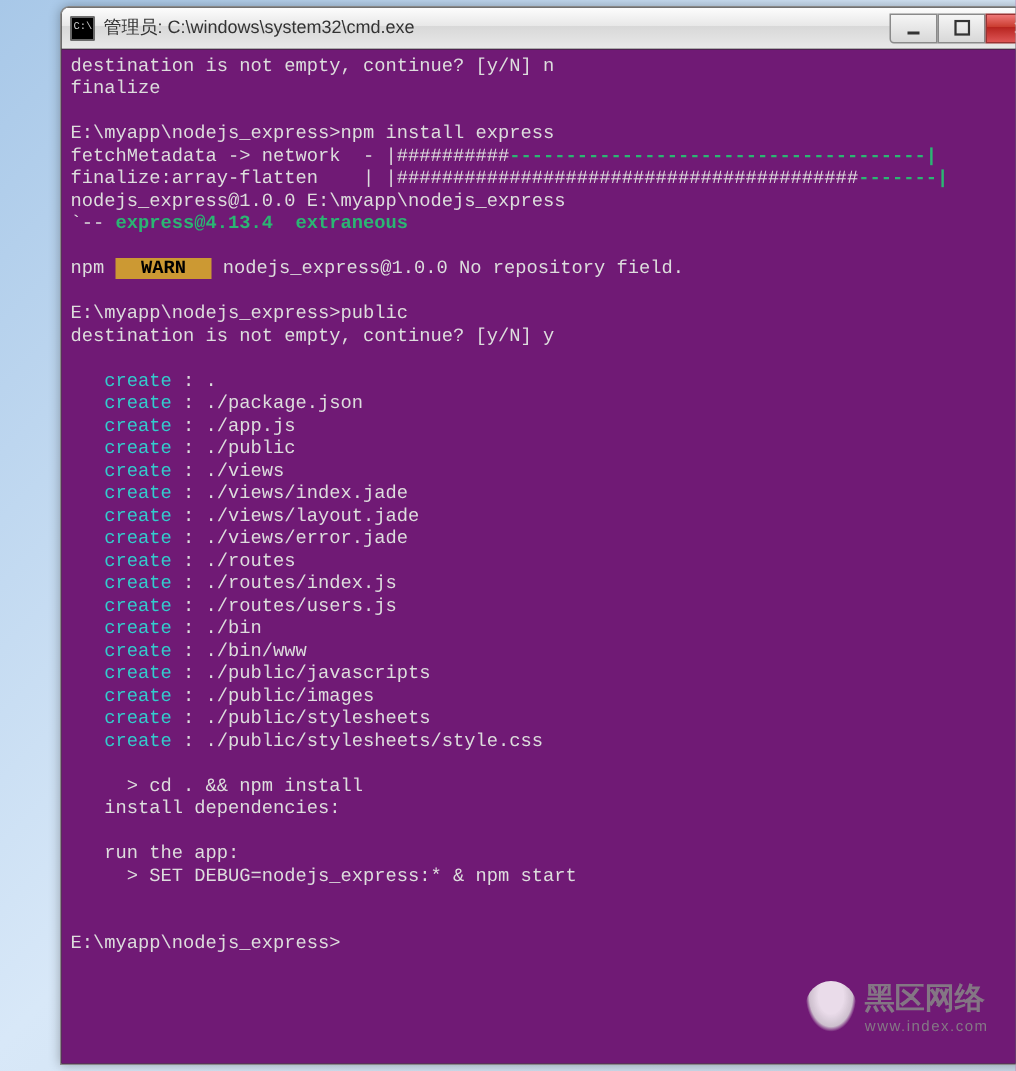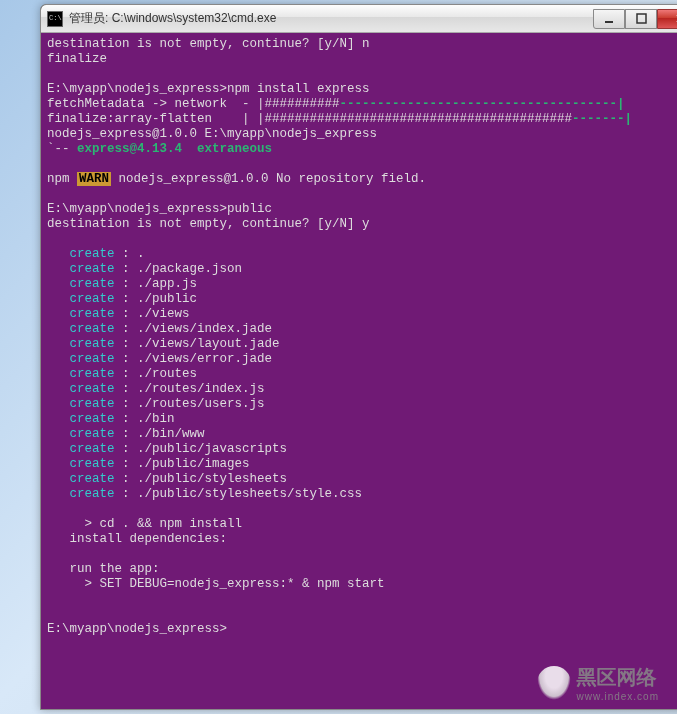--- a/index.html
+++ b/index.html
@@ -117,26 +117,26 @@
   left: 2px;
   right: 2px;
   height: 38%;
   background: linear-gradient(90deg, #e8e8e8, #c8c8c8);
   border: 1px solid #999;
   border-radius: 2px;
 }
 .green { color: #2bb673; font-weight: bold; }
 .cyan { color: #33cccc; }
 .white { color: #ddd; }
-.warn-bg { background: #cc9933; color: #000; font-weight: bold; padding: 0 2px; }
+.warn-bg { background: #cc9933; color: #000; font-weight: bold; padding: 0 17px; }
 .line { display: block; }
 .watermark {
   position: absolute;
   right: 18px;
-  bottom: 12px;
+  bottom: 24px;
   display: flex;
   align-items: center;
   opacity: 0.85;
   font-family: "Microsoft YaHei", sans-serif;
 }
 .watermark .mush {
   width: 34px;
   height: 34px;
   background: radial-gradient(ellipse at 50% 30%, #fff 35%, #ddd 60%, transparent 70%);
   border-radius: 50% 50% 40% 40%;

